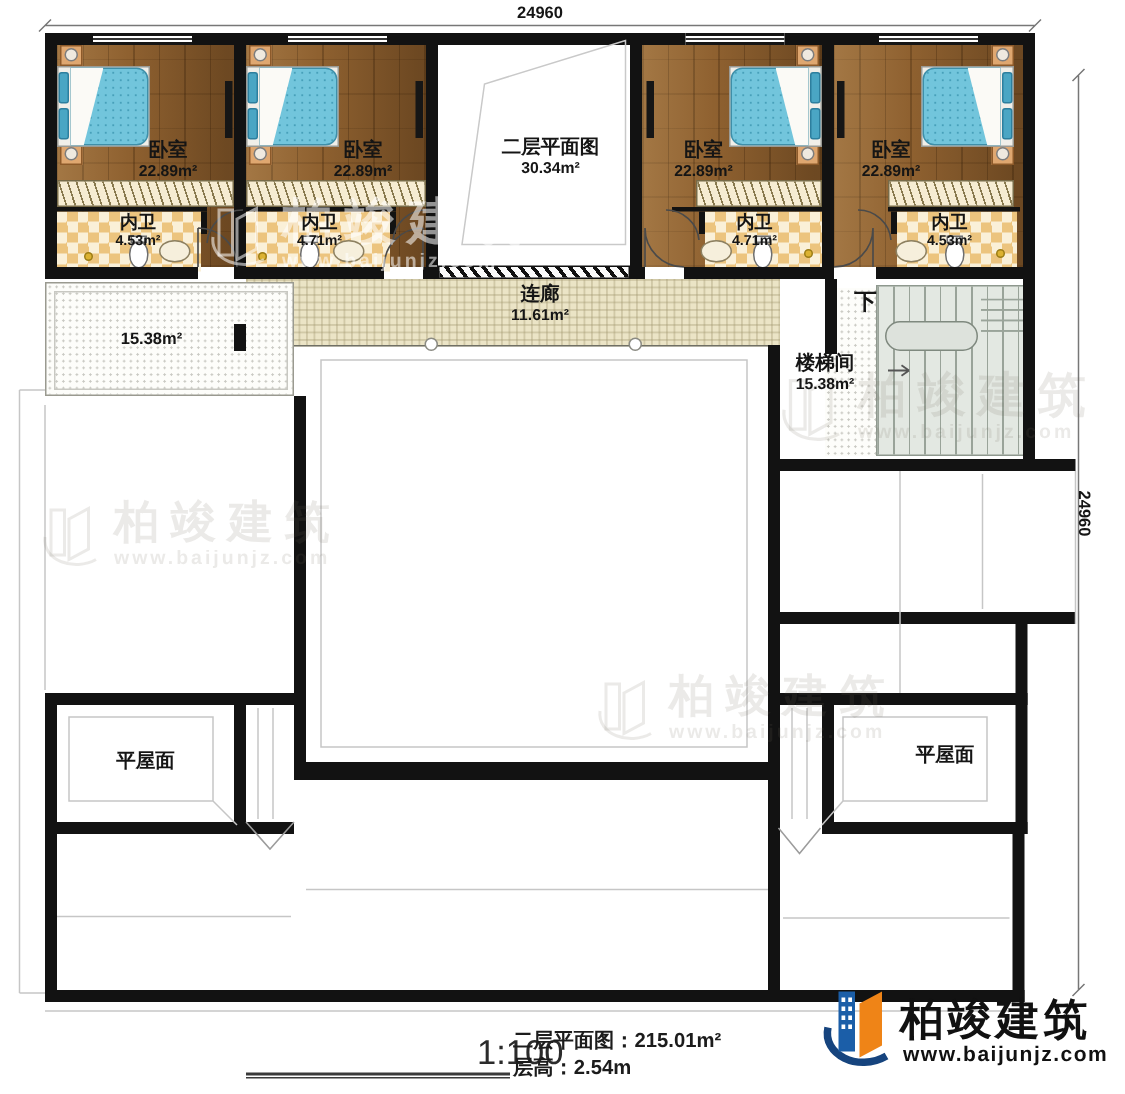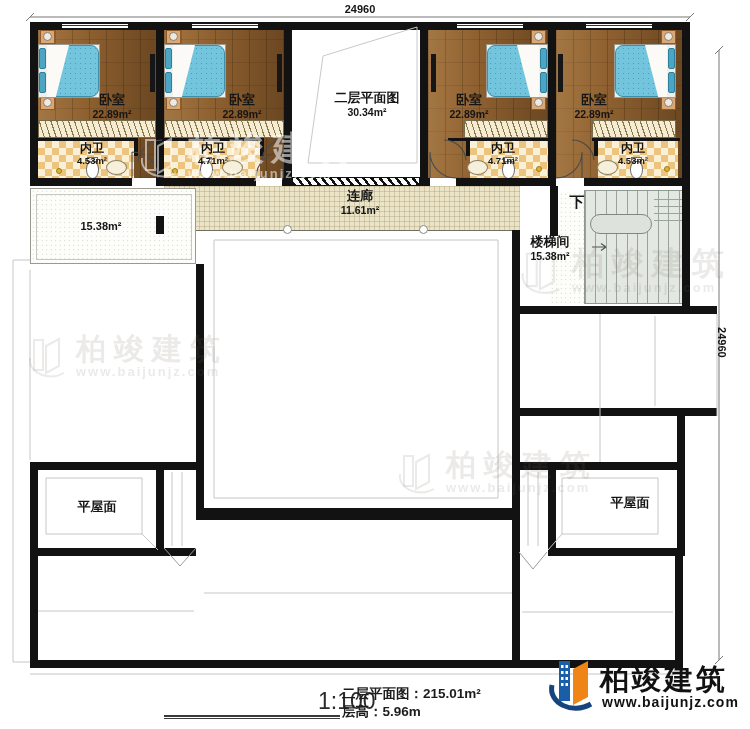--- a/index.html
+++ b/index.html
@@ -346,21 +346,21 @@
   </div>
   <div class="rlabel sm" style="left:330px;top:3px;width:60px">24960</div>
   <div class="rlabel sm" style="left:700px;top:336px;width:44px;transform:rotate(90deg)">24960</div>
 
   <div class="title-scale" style="left:318px;top:688px">1:100</div>
   <div class="title-ul" style="left:164px;top:715px;width:176px"></div>
   <div class="tb-line" style="left:342px;top:685px">
     <span>二层平面图：</span><span>215.01m²</span>
   </div>
   <div class="tb-line" style="left:342px;top:703px">
-    <span>层高：</span><span>5.96m</span>
+    <span>层高：</span><span>2.54m</span>
   </div>
 
   <svg class="abs" style="left:546px;top:655px" width="48" height="58" viewBox="0 0 48 58">
     <path d="M6,30 C2,48 26,60 45,49" stroke="#16447e" stroke-width="5" fill="none"></path>
     <rect x="13" y="6" width="11" height="40" fill="#1b5ea8"></rect>
     <g fill="#ffffff">
       <rect x="15" y="10" width="2.5" height="3"></rect>
         <rect x="19.5" y="10" width="2.5" height="3"></rect>
       <rect x="15" y="16" width="2.5" height="3"></rect>
         <rect x="19.5" y="16" width="2.5" height="3"></rect>

